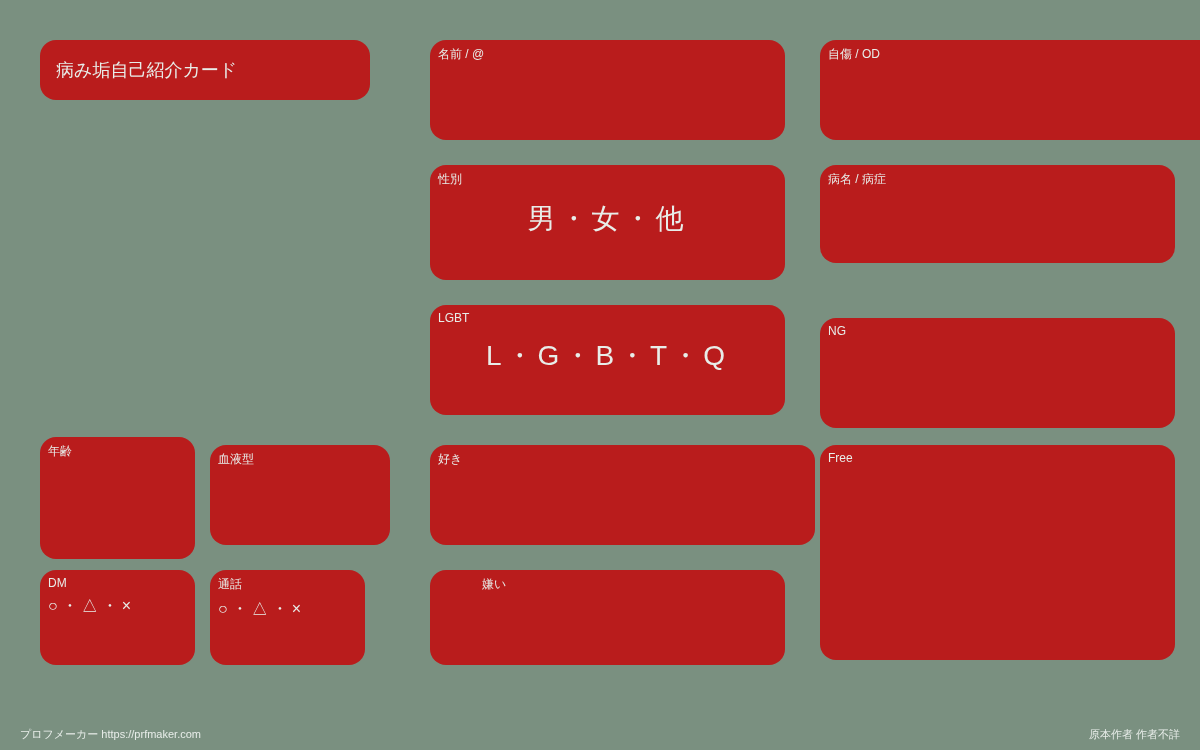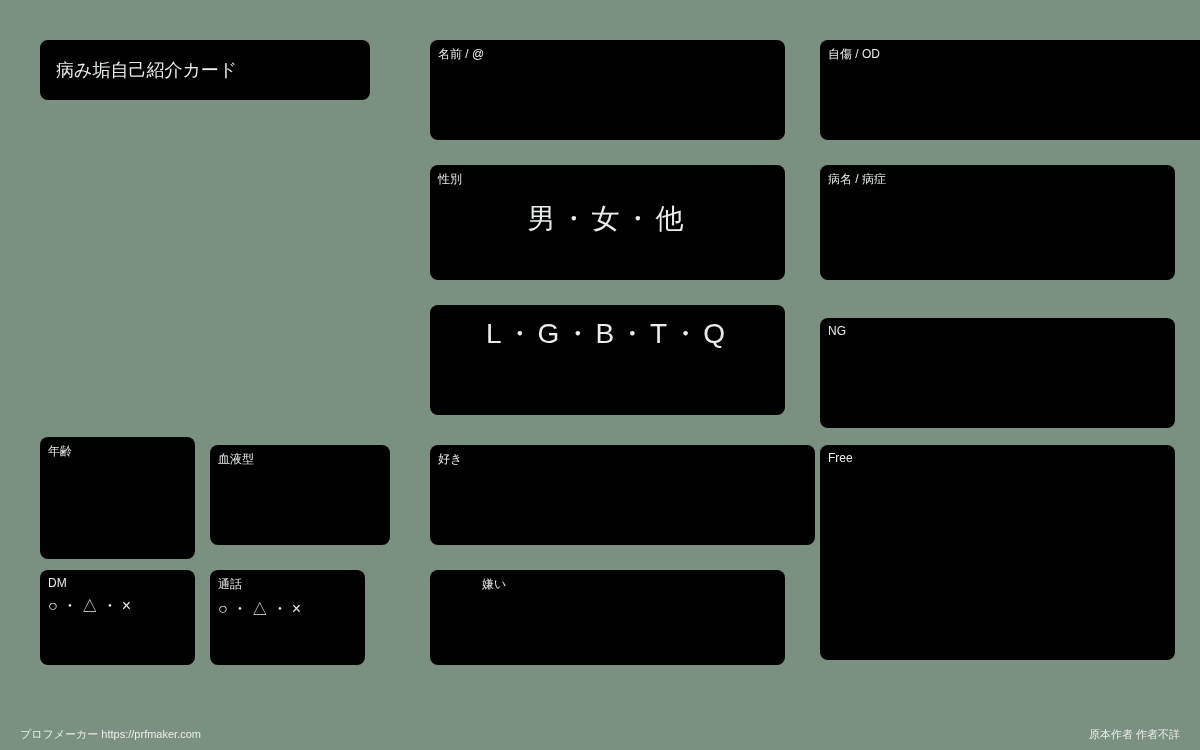--- a/index.html
+++ b/index.html
@@ -11,22 +11,22 @@
     body {
       width: 1200px;
       height: 750px;
       background-color: #7a9080;
       font-family: 'MS Gothic', 'Meiryo', sans-serif;
       position: relative;
       overflow: hidden;
     }
 
     .card {
-      background-color: #000000;
-      border-radius: 8px;
+      background-color: #b91c1c;
+      border-radius: 16px;
       position: absolute;
     }
 
     .card-label {
       color: #e8ede9;
       font-size: 12px;
       padding: 6px 8px 2px 8px;
       font-weight: normal;
     }
 
@@ -91,21 +91,21 @@
       top: 165px;
       width: 355px;
       height: 115px;
     }
 
     
     #disease-card {
       left: 820px;
       top: 165px;
       width: 355px;
-      height: 115px;
+      height: 98px;
     }
 
     
     #lgbt-card {
       left: 430px;
       top: 305px;
       width: 355px;
       height: 110px;
     }
 
@@ -199,20 +199,21 @@
 <div class="card" id="gender-card">
   <div class="card-label">性別</div>
   <div class="card-content">男・女・他</div>
 </div>
 
 <div class="card" id="disease-card">
   <div class="card-label">病名 / 病症</div>
 </div>
 
 <div class="card" id="lgbt-card">
+  <div class="card-label">LGBT</div>
   <div class="card-content">L・G・B・T・Q</div>
 </div>
 
 <div class="card" id="ng-card">
   <div class="card-label">NG</div>
 </div>
 
 <div class="card" id="age-card">
   <div class="card-label">年齢</div>
 </div>

